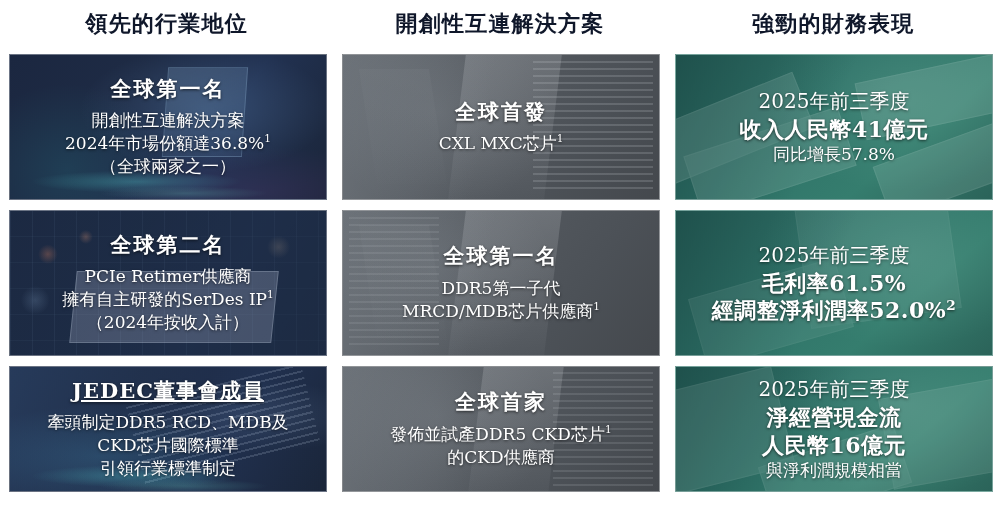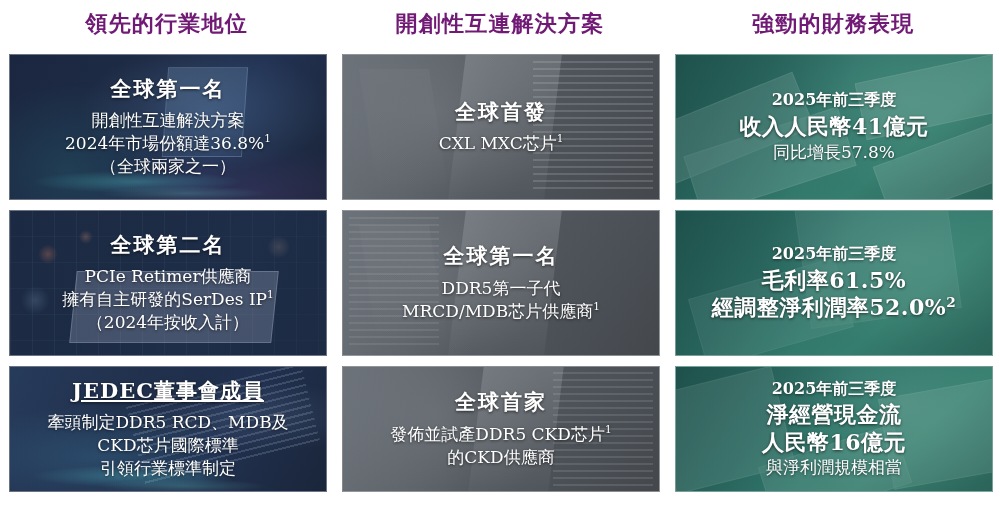--- a/index.html
+++ b/index.html
@@ -36,21 +36,21 @@
     flex: 1 1 0;
     display: flex;
     align-items: center;
     justify-content: center;
   }
   .header-title {
     font-family: "DejaVu Sans", "Liberation Sans", sans-serif;
     font-size: 22px;
     font-weight: 700;
     letter-spacing: 1.2px;
-    color: #701a75;
+    color: #0f172a;
     white-space: nowrap;
     line-height: 1;
   }
 
   
   .grid {
     position: absolute;
     left: 9px;
     top: 54px;
     width: 984px;
@@ -273,25 +273,24 @@
   }
   .sub {
     font-family: "DejaVu Serif", "Liberation Serif", serif;
     font-size: 17px;
     line-height: 1.35;
     text-shadow: 0 1px 3px rgba(0,0,0,0.6);
     margin: 0;
   }
   .eyebrow {
     font-family: "DejaVu Serif", "Liberation Serif", serif;
-    font-size: 16px;
+    font-size: 20px;
     line-height: 1.3;
     text-shadow: 0 1px 3px rgba(0,0,0,0.55);
     margin: 0 0 2px 0;
-    font-weight: bold;
   }
   .bignum {
     font-family: "DejaVu Serif", "Liberation Serif", serif;
     font-weight: 700;
     font-size: 22px;
     letter-spacing: 0.5px;
     line-height: 1.25;
     text-shadow: 0 1px 3px rgba(0,0,0,0.65);
     margin: 0;
     text-align: center;

